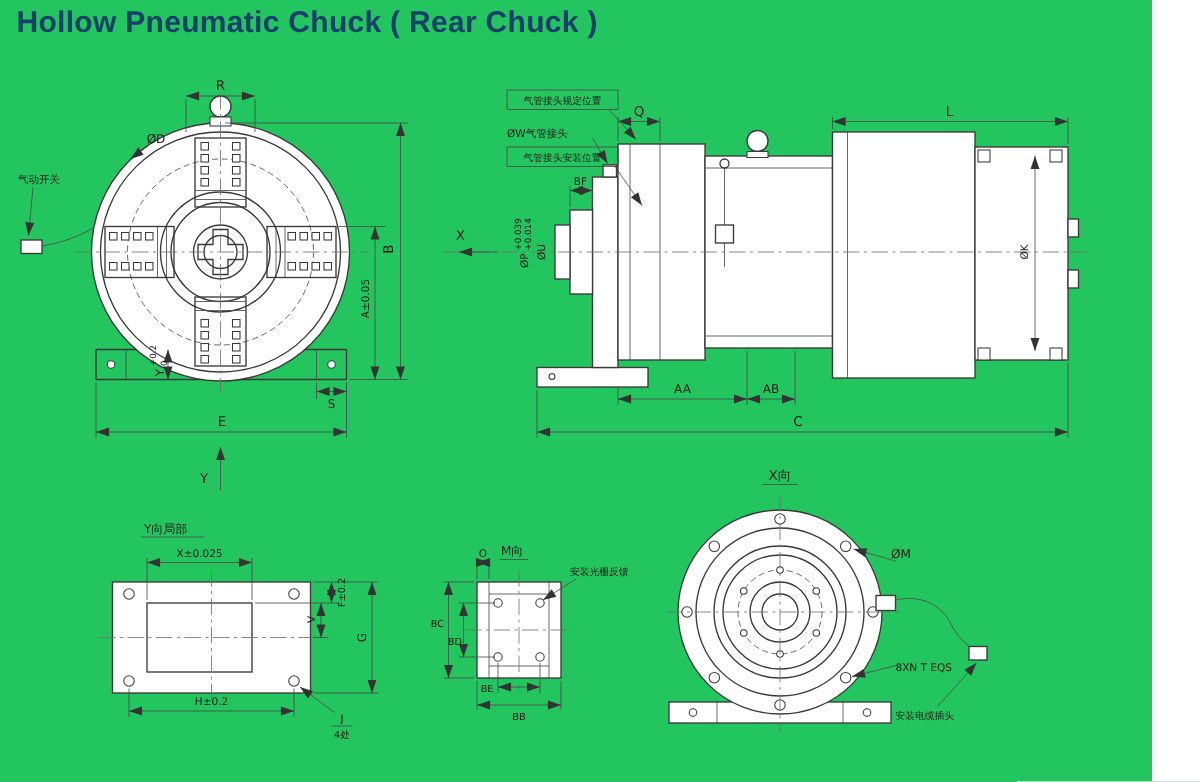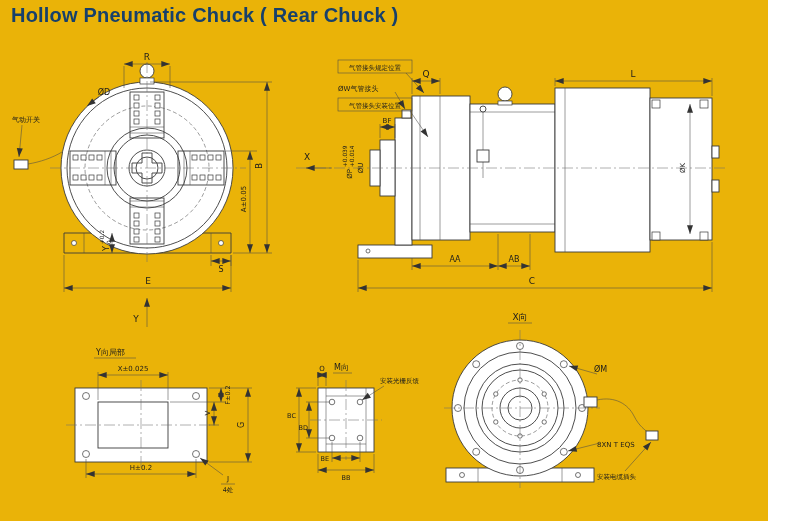--- a/index.html
+++ b/index.html
@@ -1,16 +1,16 @@
 <!DOCTYPE html>
 <html><head>
 <meta charset="utf-8">
 <style>
   html,body{margin:0;padding:0;background:#fff;}
-  .sheet{position:relative;width:768px;height:521px;background:#eab308;overflow:hidden;
+  .sheet{position:relative;width:768px;height:521px;background:#22c55e;overflow:hidden;
          font-family:"Liberation Sans",sans-serif;}
   .doc-title{position:absolute;left:11px;top:4px;font-size:20px;font-weight:600;
              color:#17406b;letter-spacing:.2px;font-family:"Liberation Sans",sans-serif;}
   svg{position:absolute;left:0;top:0;}
   svg text{fill:#1c1c1c;font-family:"DejaVu Sans",sans-serif;}
   .t9{font-size:9px}.t8{font-size:8px}.t7{font-size:7px}.t65{font-size:6.5px}.t6{font-size:5.8px}
   .ln{fill:none;stroke:#3a3a3a;stroke-width:0.9;}
   .lnw{fill:#fff;stroke:#3a3a3a;stroke-width:0.9;}
   .sq{fill:#fff;stroke:#3a3a3a;stroke-width:0.7;}
   .thin{fill:none;stroke:#4a4a4a;stroke-width:0.55;}

